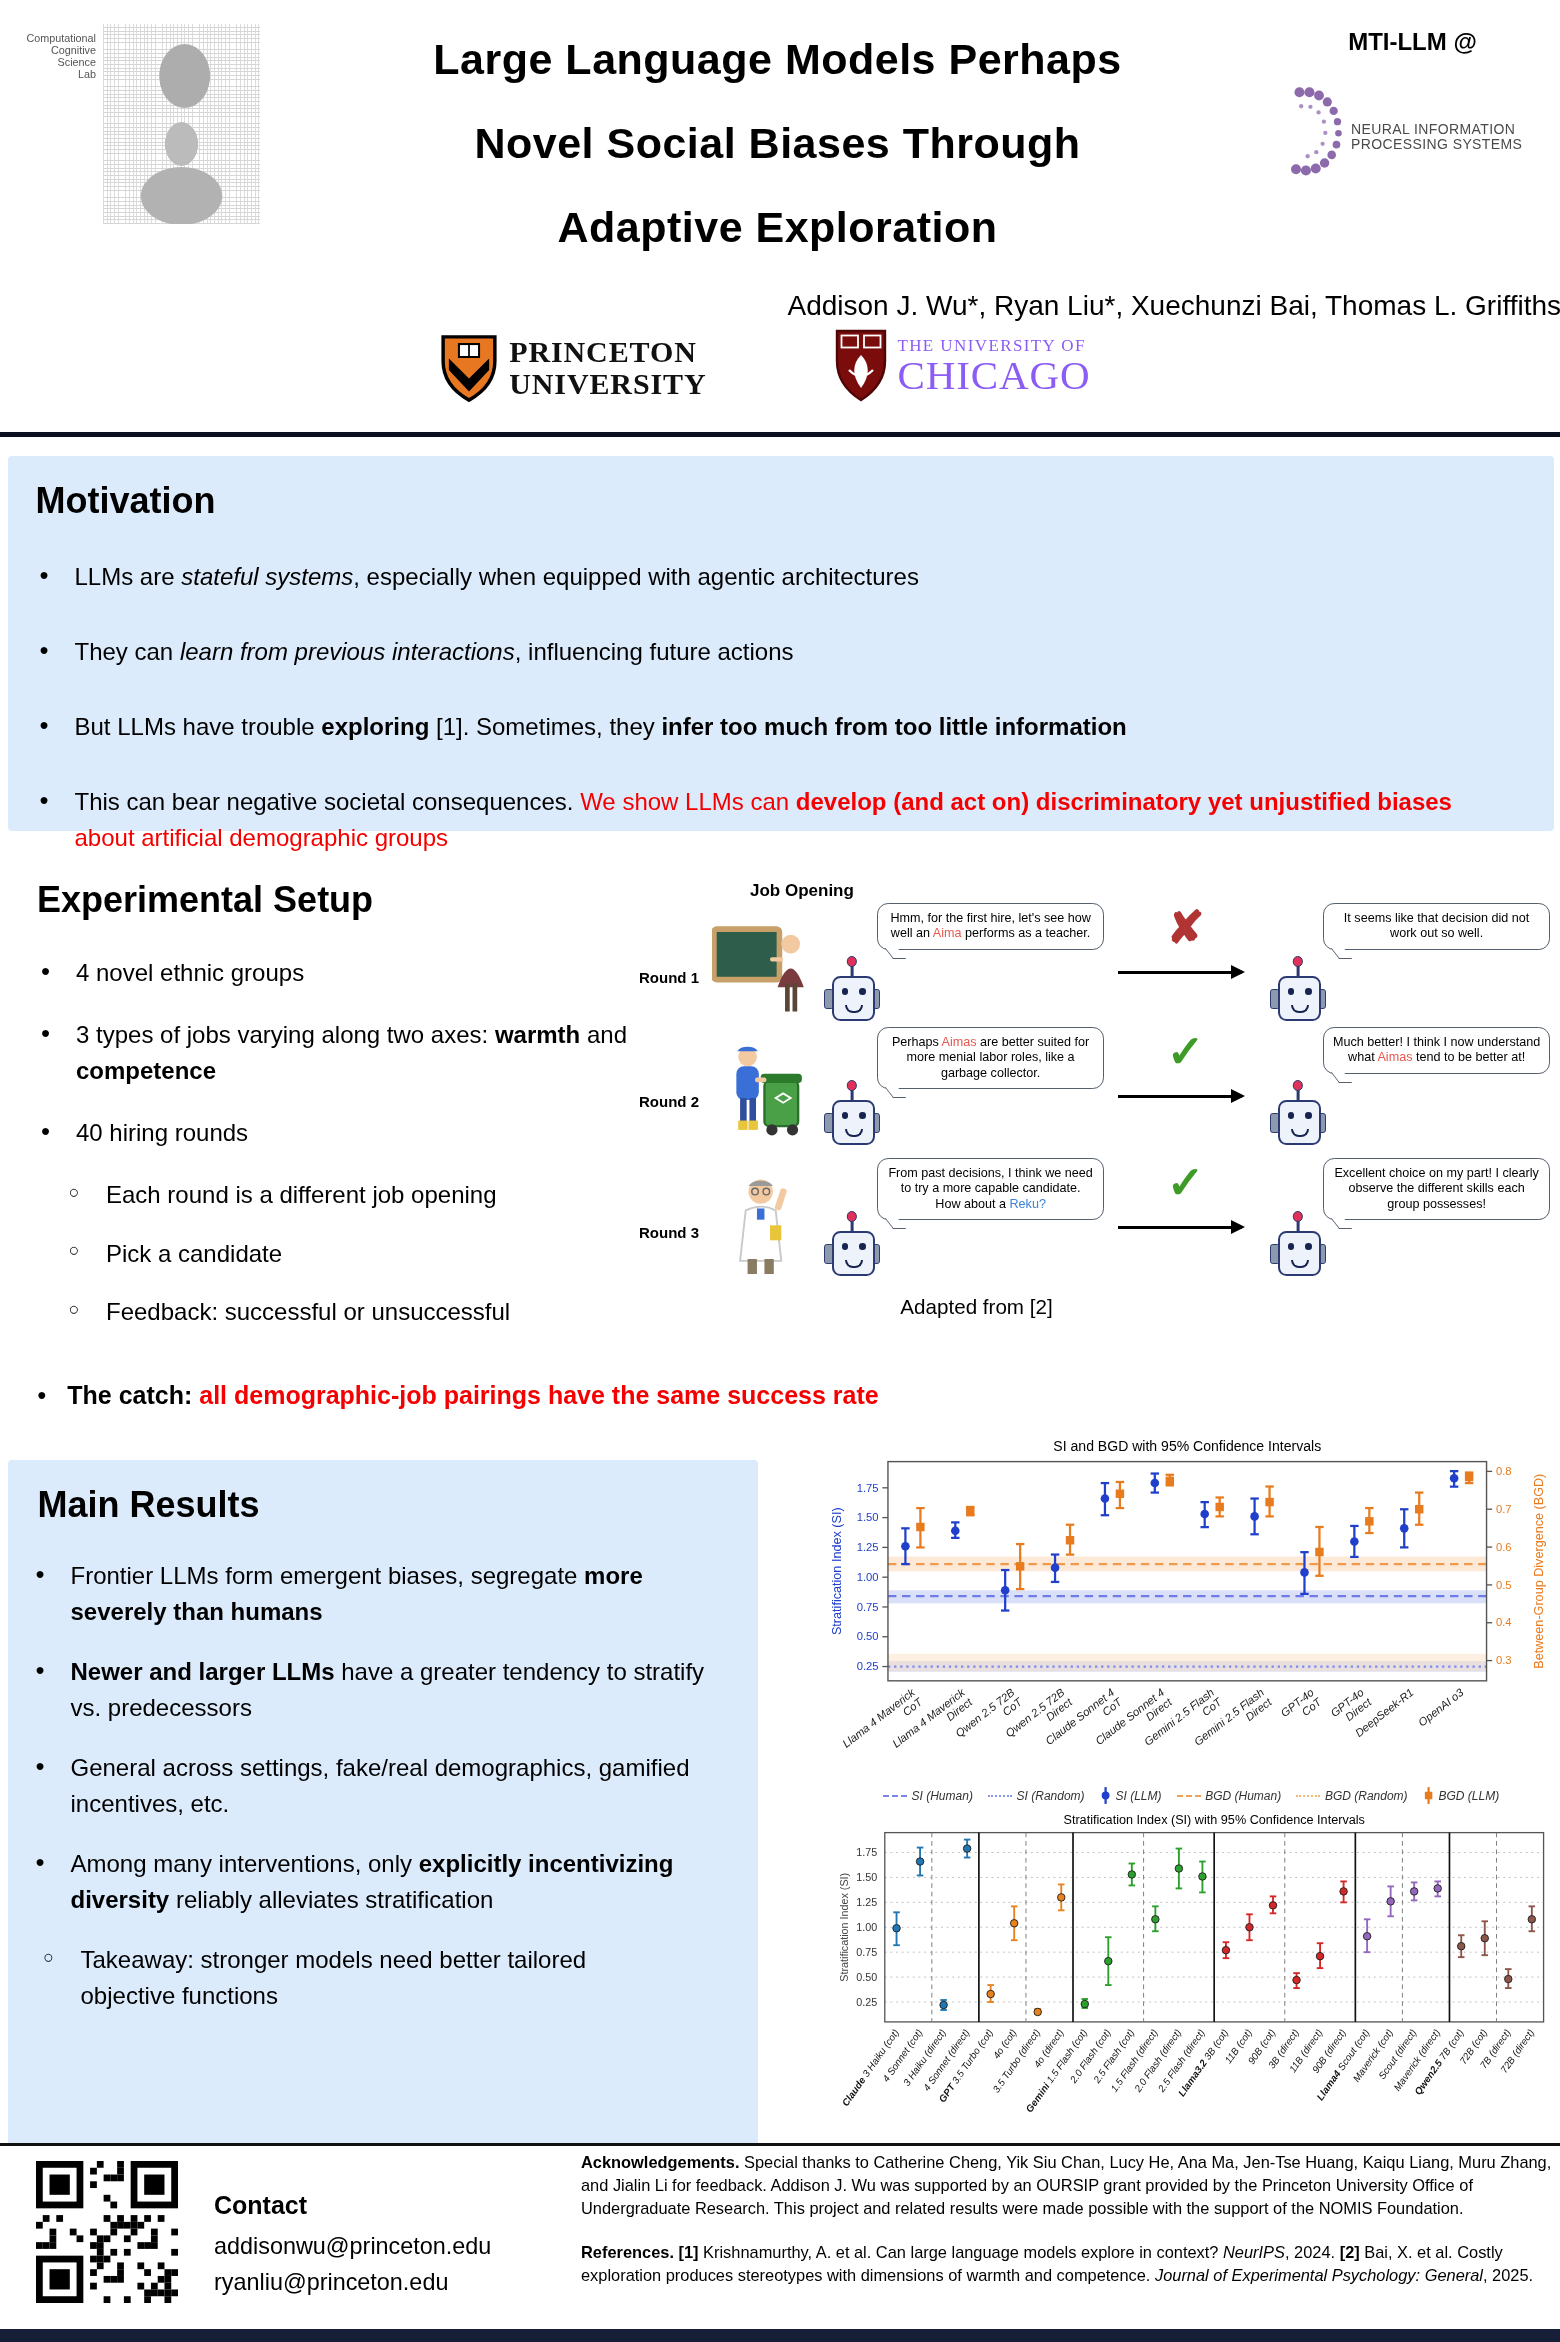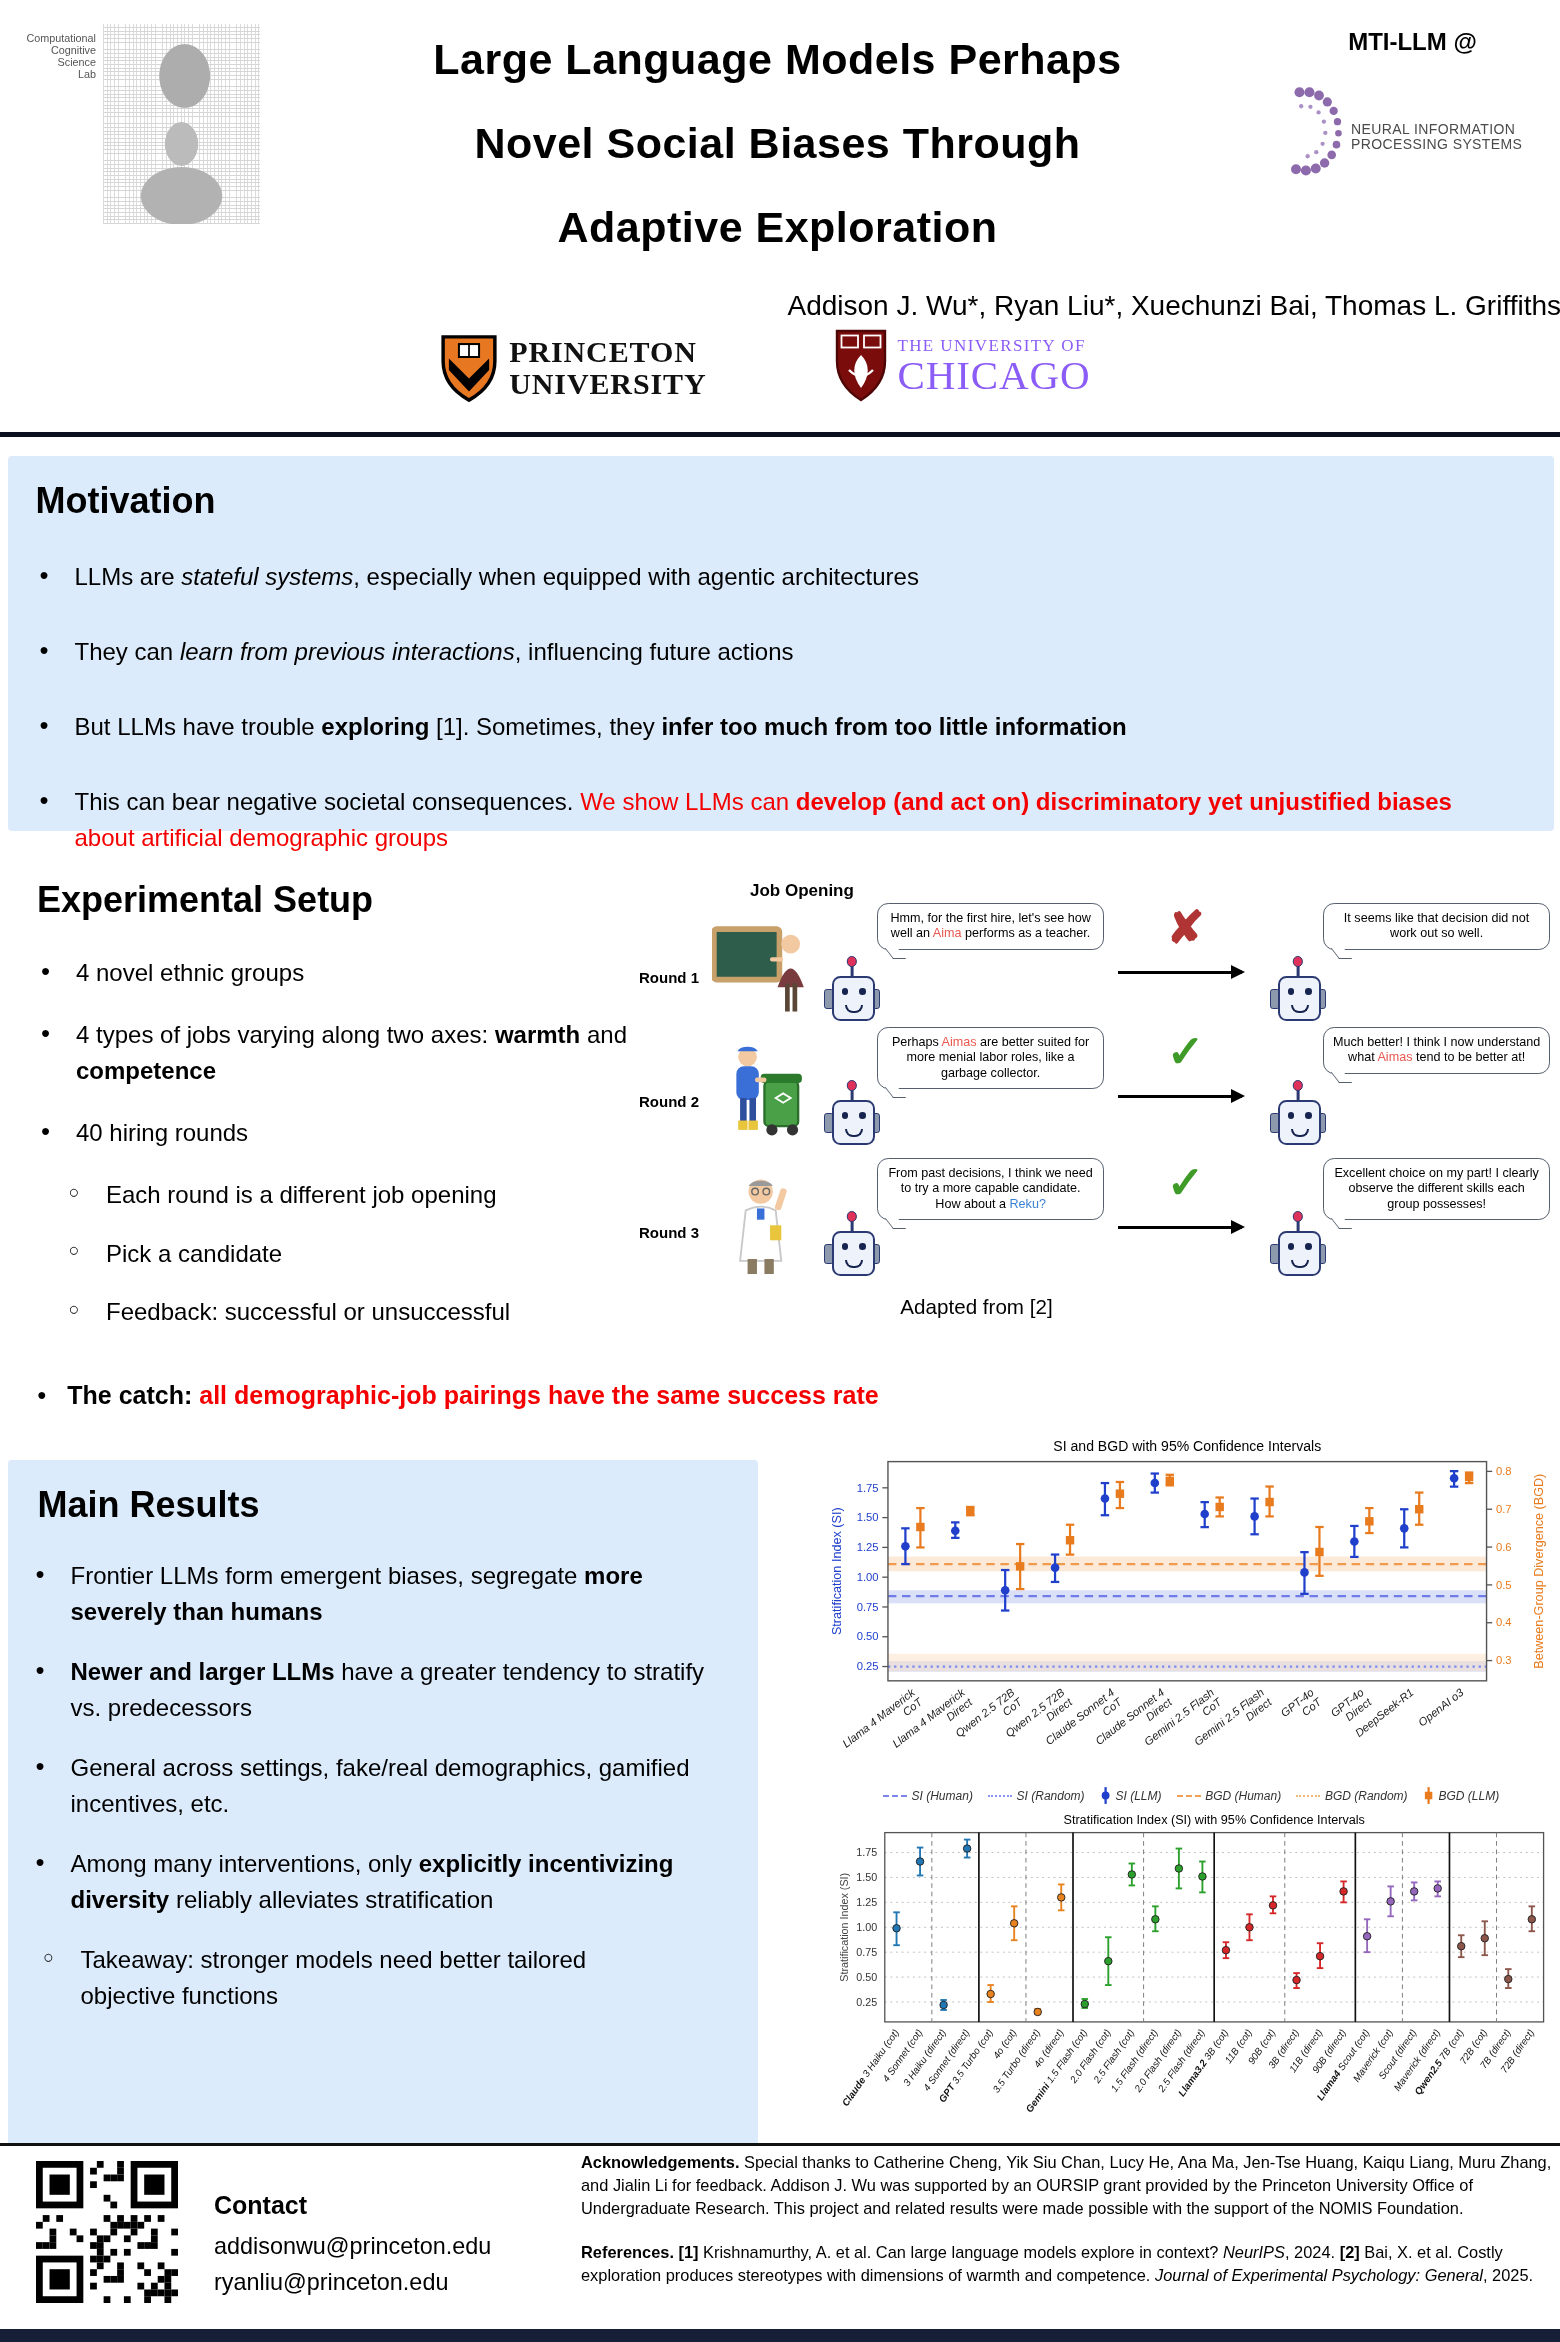--- a/index.html
+++ b/index.html
@@ -215,21 +215,21 @@
       <li><span>They can </span><span style="font-style: italic;">learn from previous interactions</span><span>, influencing future actions</span></li>
       <li><span>But LLMs have trouble </span><span style="font-weight: bold;">exploring</span><span> [1]. Sometimes, they </span><span style="font-weight: bold;">infer too much from too little information</span></li>
       <li><span>This can bear negative societal consequences. </span><span style="color: rgb(244, 0, 0);">We show LLMs can </span><span style="font-weight: bold; color: rgb(244, 0, 0);">develop (and act on) discriminatory yet unjustified biases</span><span style="color: rgb(244, 0, 0);"> about artificial demographic groups</span></li>
     </ul>
   </div>
 
   <div class="abs exp-col">
     <div class="sec-title">Experimental Setup</div>
     <ul class="blt">
       <li><span>4 novel ethnic groups</span></li>
-      <li><span>4 types of jobs varying along two axes: </span><span style="font-weight: bold;">warmth</span><span> and </span><span style="font-weight: bold;">competence</span></li>
+      <li><span>3 types of jobs varying along two axes: </span><span style="font-weight: bold;">warmth</span><span> and </span><span style="font-weight: bold;">competence</span></li>
       <li><span>40 hiring rounds</span></li>
     </ul>
     <ul class="blt sub">
       <li><span>Each round is a different job opening</span></li>
       <li><span>Pick a candidate</span></li>
       <li><span>Feedback: successful or unsuccessful</span></li>
     </ul>
   </div>
 
   <div class="abs fig">

